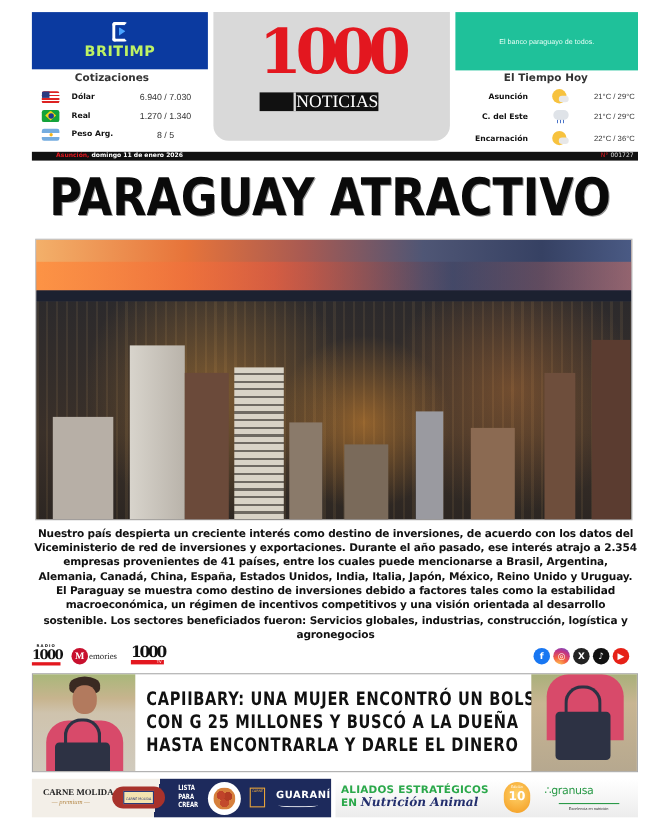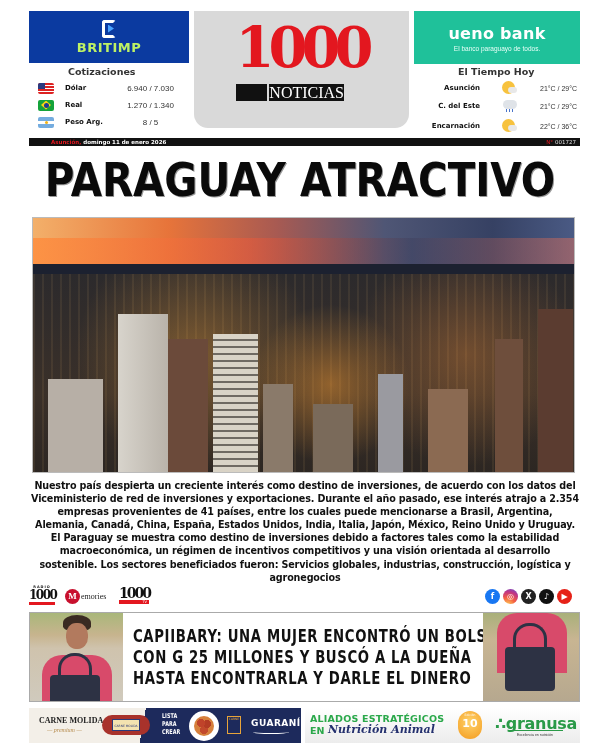--- a/index.html
+++ b/index.html
@@ -123,21 +123,21 @@
   .guarani { position:absolute; left:222px; top:10px; font-family:"DejaVu Sans", sans-serif; font-weight:bold; font-size:9px; color:#fff; letter-spacing:0.5px; }
   .guarani-smile { position:absolute; left:224px; top:22px; width:36px; height:4px; border-bottom:1.5px solid #fff; border-radius:0 0 50% 50%; }
 
   .ad-granusa { position:absolute; left:305px; top:708px; width:275px; height:35px; background: linear-gradient(180deg,#ffffff,#ececec); overflow:hidden; }
   .aliados { position:absolute; left:5px; top:6px; font-family:"DejaVu Sans", sans-serif; font-weight:bold; font-size:9.5px; color:#2aa84a; line-height:10px; letter-spacing:0.2px; }
   .nutricion-en { position:absolute; left:5px; top:17px; font-family:"DejaVu Sans", sans-serif; font-weight:bold; font-size:9.5px; color:#2aa84a; }
   .nutricion { position:absolute; left:23px; top:15px; font-family:"DejaVu Serif", serif; font-style:italic; font-weight:bold; font-size:11px; color:#24306e; }
   .ed10 { position:absolute; left:153px; top:3px; width:24px; height:28px; border-radius:12px; background: radial-gradient(circle at 50% 40%, #ffd36b, #f39a1e); color:#fff; text-align:center; }
   .ed10 .lbl { font-size:3px; display:block; line-height:8px; }
   .ed10 .num { font-size:11px; font-weight:bold; display:block; line-height:10px; font-family:"DejaVu Sans", sans-serif; }
-  .granusa { position:absolute; left:190px; top:6px; font-family:"DejaVu Sans", sans-serif; font-weight:bold; font-size:16px; color:#2a9a48; letter-spacing:-0.3px;text-align:center; }
+  .granusa { position:absolute; left:190px; top:6px; font-family:"DejaVu Sans", sans-serif; font-weight:normal; font-size:10px; color:#2a9a48; letter-spacing:-0.3px;text-align:center; }
   .granusa-line { position:absolute; left:203px; top:22px; width:55px; height:1px; background:#2a9a48; }
   .granusa-tag { position:absolute; left:212px; top:25px; font-size:3.5px; color:#333; font-family:"Liberation Sans", sans-serif; }
 </style>
 </head>
 <body>
 
 <div class="britimp">
   <div class="britimp-logo">
       <div class="c"></div>
       <div class="b"></div>
@@ -164,21 +164,20 @@
 
 <div class="logo-box">
   <div class="logo-1000">1000</div>
   <div class="logo-noticias-wrap">
     <div class="logo-black"></div>
     <div class="logo-noticias">NOTICIAS</div>
   </div>
 </div>
 
 <div class="ueno">
-  <div class="ueno-name">ueno bank</div>
   <div class="ueno-tag">El banco paraguayo de todos.</div>
 </div>
 
 <div class="tiempo-title">El Tiempo Hoy</div>
 <div class="w-row" style="top:80px;">
   <span class="w-city">Asunción</span>
   <span class="w-icon">
       <span class="sun"></span>
       <span class="cloud"></span>
     </span>

